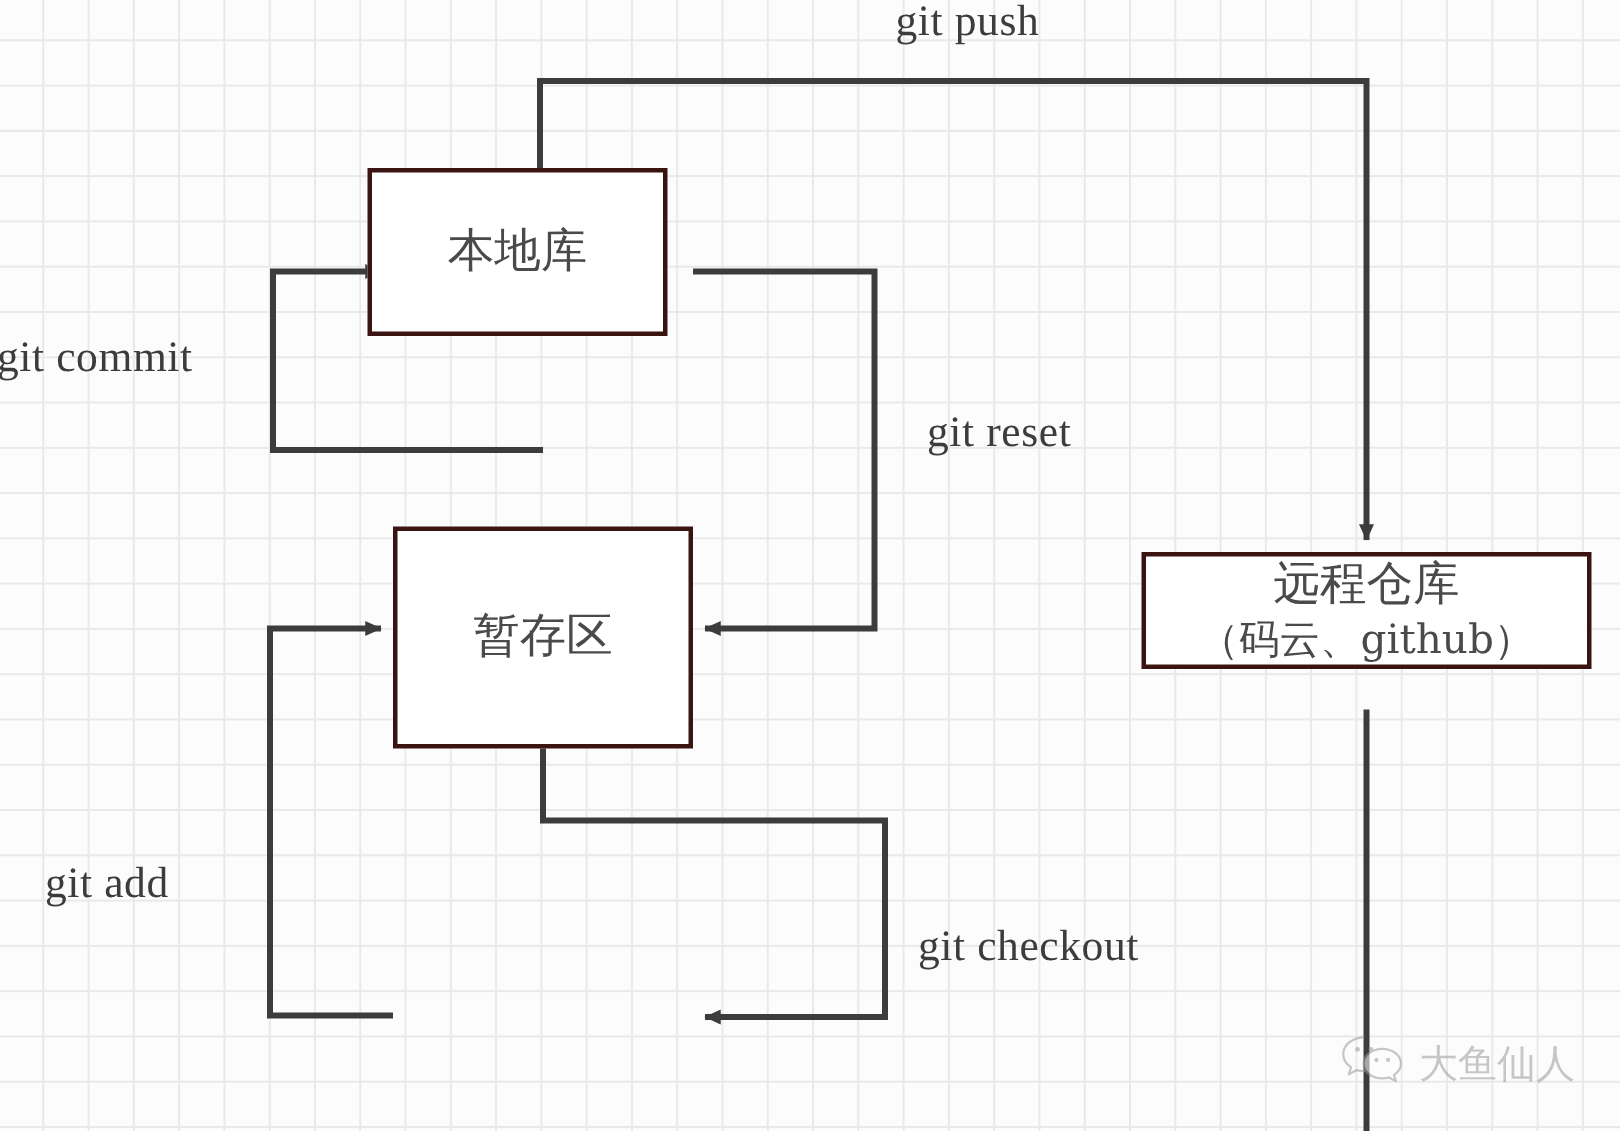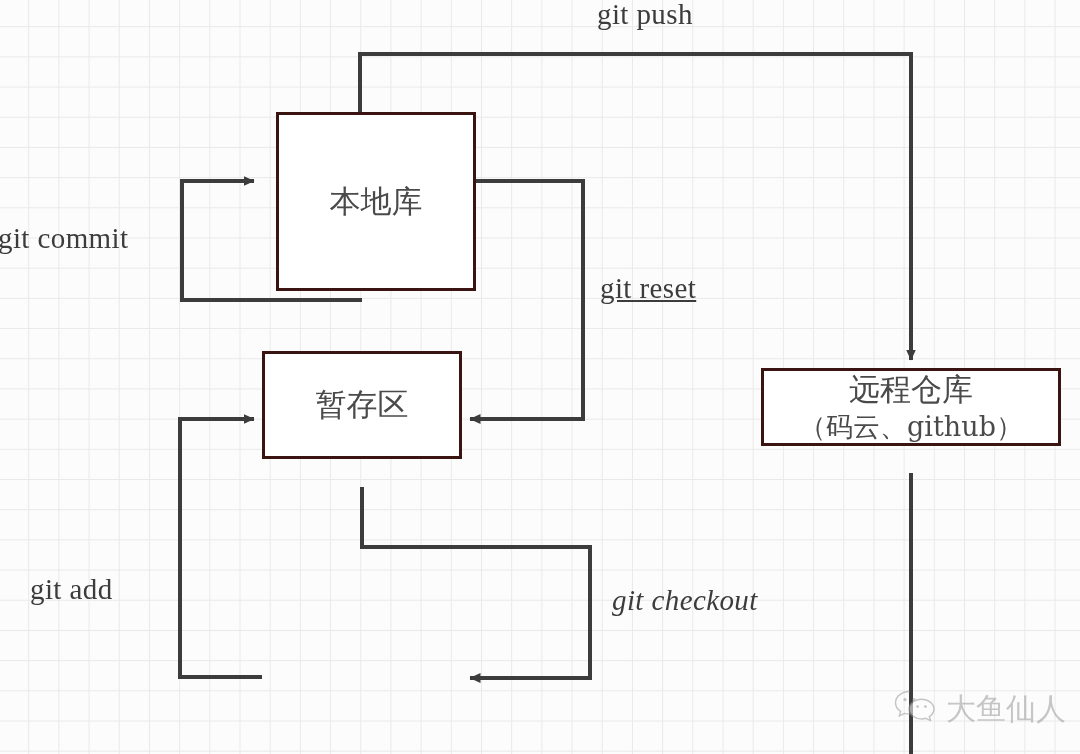--- a/index.html
+++ b/index.html
@@ -60,21 +60,21 @@
     left: 893px;
     top: 688px;
     display: flex;
     align-items: center;
     gap: 9px;
     opacity: 0.55;
   }
   #watermark .wm-text {
     color: #9a9a9a;
     font-family: "DejaVu Serif", "Liberation Serif", serif;
-    font-size: 30px;
+    font-size: 26px;
     white-space: nowrap;
   }
 </style>
 </head>
 <body>
 
 <div id="canvas">
 
   <svg id="diagram-svg" viewBox="0 0 1080 754" xmlns="http://www.w3.org/2000/svg">
     <defs>
@@ -98,43 +98,43 @@
       <path d="M362,300 L182,300 L182,181 L254,181" marker-end="url(#arrowRight)"></path>
 
       <path d="M462,181 L583,181 L583,419 L470,419" marker-end="url(#arrowLeftEnd)"></path>
 
       <path d="M262,677 L180,677 L180,419 L254,419" marker-end="url(#arrowRight)"></path>
 
       <path d="M362,487 L362,547 L590,547 L590,678 L470,678" marker-end="url(#arrowLeftEnd)"></path>
     </g>
   </svg>
 
-  <div class="node-box" style="left:276px; top:112px; width:200px; height:179px;">
+  <div class="node-box" style="left:245px; top:112px; width:200px; height:112px;">
     <span class="node-line-main">本地库</span>
   </div>
 
-  <div class="node-box" style="left:262px; top:351px; width:200px; height:108px;">
+  <div class="node-box" style="left:262px; top:351px; width:200px; height:148px;">
     <span class="node-line-main">暂存区</span>
   </div>
 
 
   <div class="node-box" style="left:761px; top:368px; width:300px; height:78px;">
     <span class="node-line-main">远程仓库</span>
     <span class="node-line-sub">（码云、github）</span>
   </div>
 
   <div class="edge-label" style="left:597px; top:-2px;">git push</div>
 
   <div class="edge-label" style="left:-2px; top:222px;">git commit</div>
 
-  <div class="edge-label" style="left:600px; top:272px;text-decoration:underline;">git reset</div>
+  <div class="edge-label" style="left:618px; top:272px;">git reset</div>
 
   <div class="edge-label" style="left:30px; top:573px;">git add</div>
 
-  <div class="edge-label" style="left:612px; top:584px;font-style:italic;">git checkout</div>
+  <div class="edge-label" style="left:612px; top:615px;">git checkout</div>
 
   <div id="watermark">
     <span style="display:block;">
       <svg width="44" height="38" viewBox="0 0 44 38" xmlns="http://www.w3.org/2000/svg">
         <g fill="none" stroke="#9a9a9a" stroke-width="1.5">
           <path d="M16.5,3.5 C8.7,3.5 2.5,8.6 2.5,14.8 C2.5,18.3 4.5,21.4 7.7,23.5 L6.2,28.2 L11.5,25.4 C13.1,25.9 14.8,26.1 16.5,26.1 C17.0,26.1 17.5,26.1 18.0,26.0" stroke-linejoin="round"></path>
           <path d="M28.5,11.2 C21.6,11.2 16.0,15.6 16.0,21.0 C16.0,26.5 21.6,30.9 28.5,30.9 C30.0,30.9 31.5,30.7 32.9,30.3 L37.6,32.7 L36.3,28.6 C39.2,26.8 41.0,24.1 41.0,21.0 C41.0,15.6 35.4,11.2 28.5,11.2 Z" stroke-linejoin="round" fill="#ffffff"></path>
         </g>
         <g fill="#9a9a9a">
           <circle cx="12.0" cy="11.6" r="1.6"></circle>

